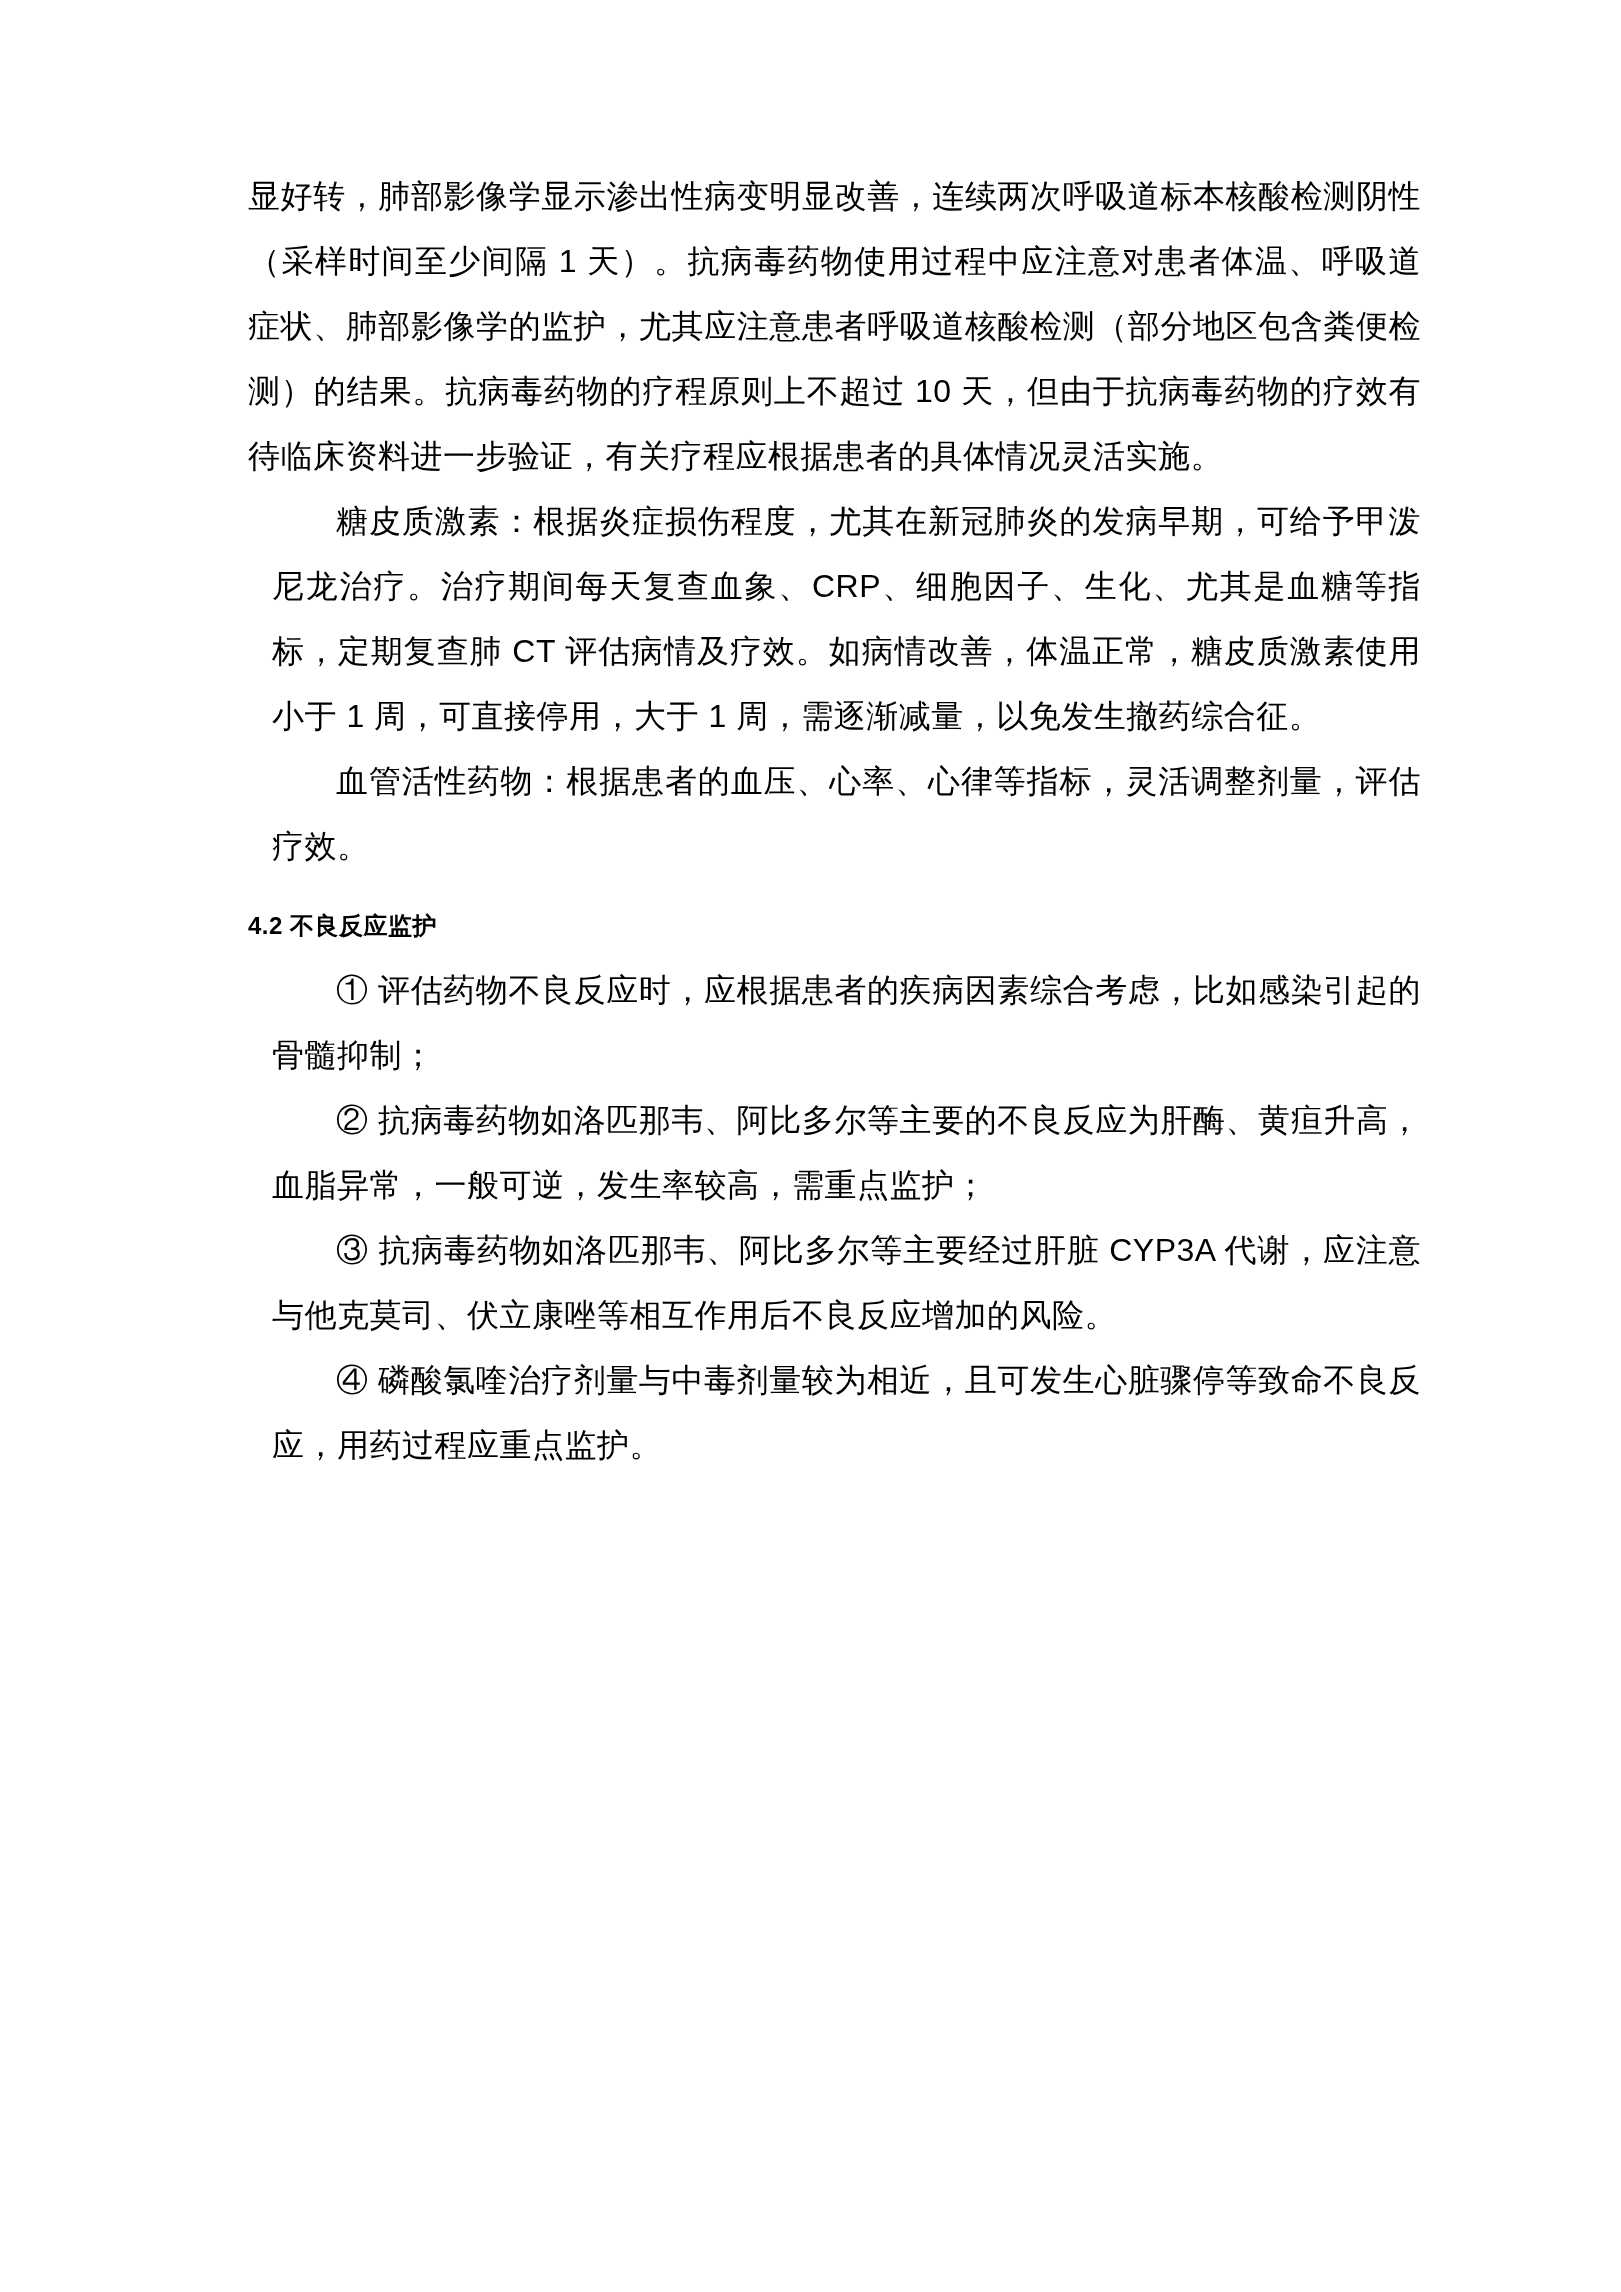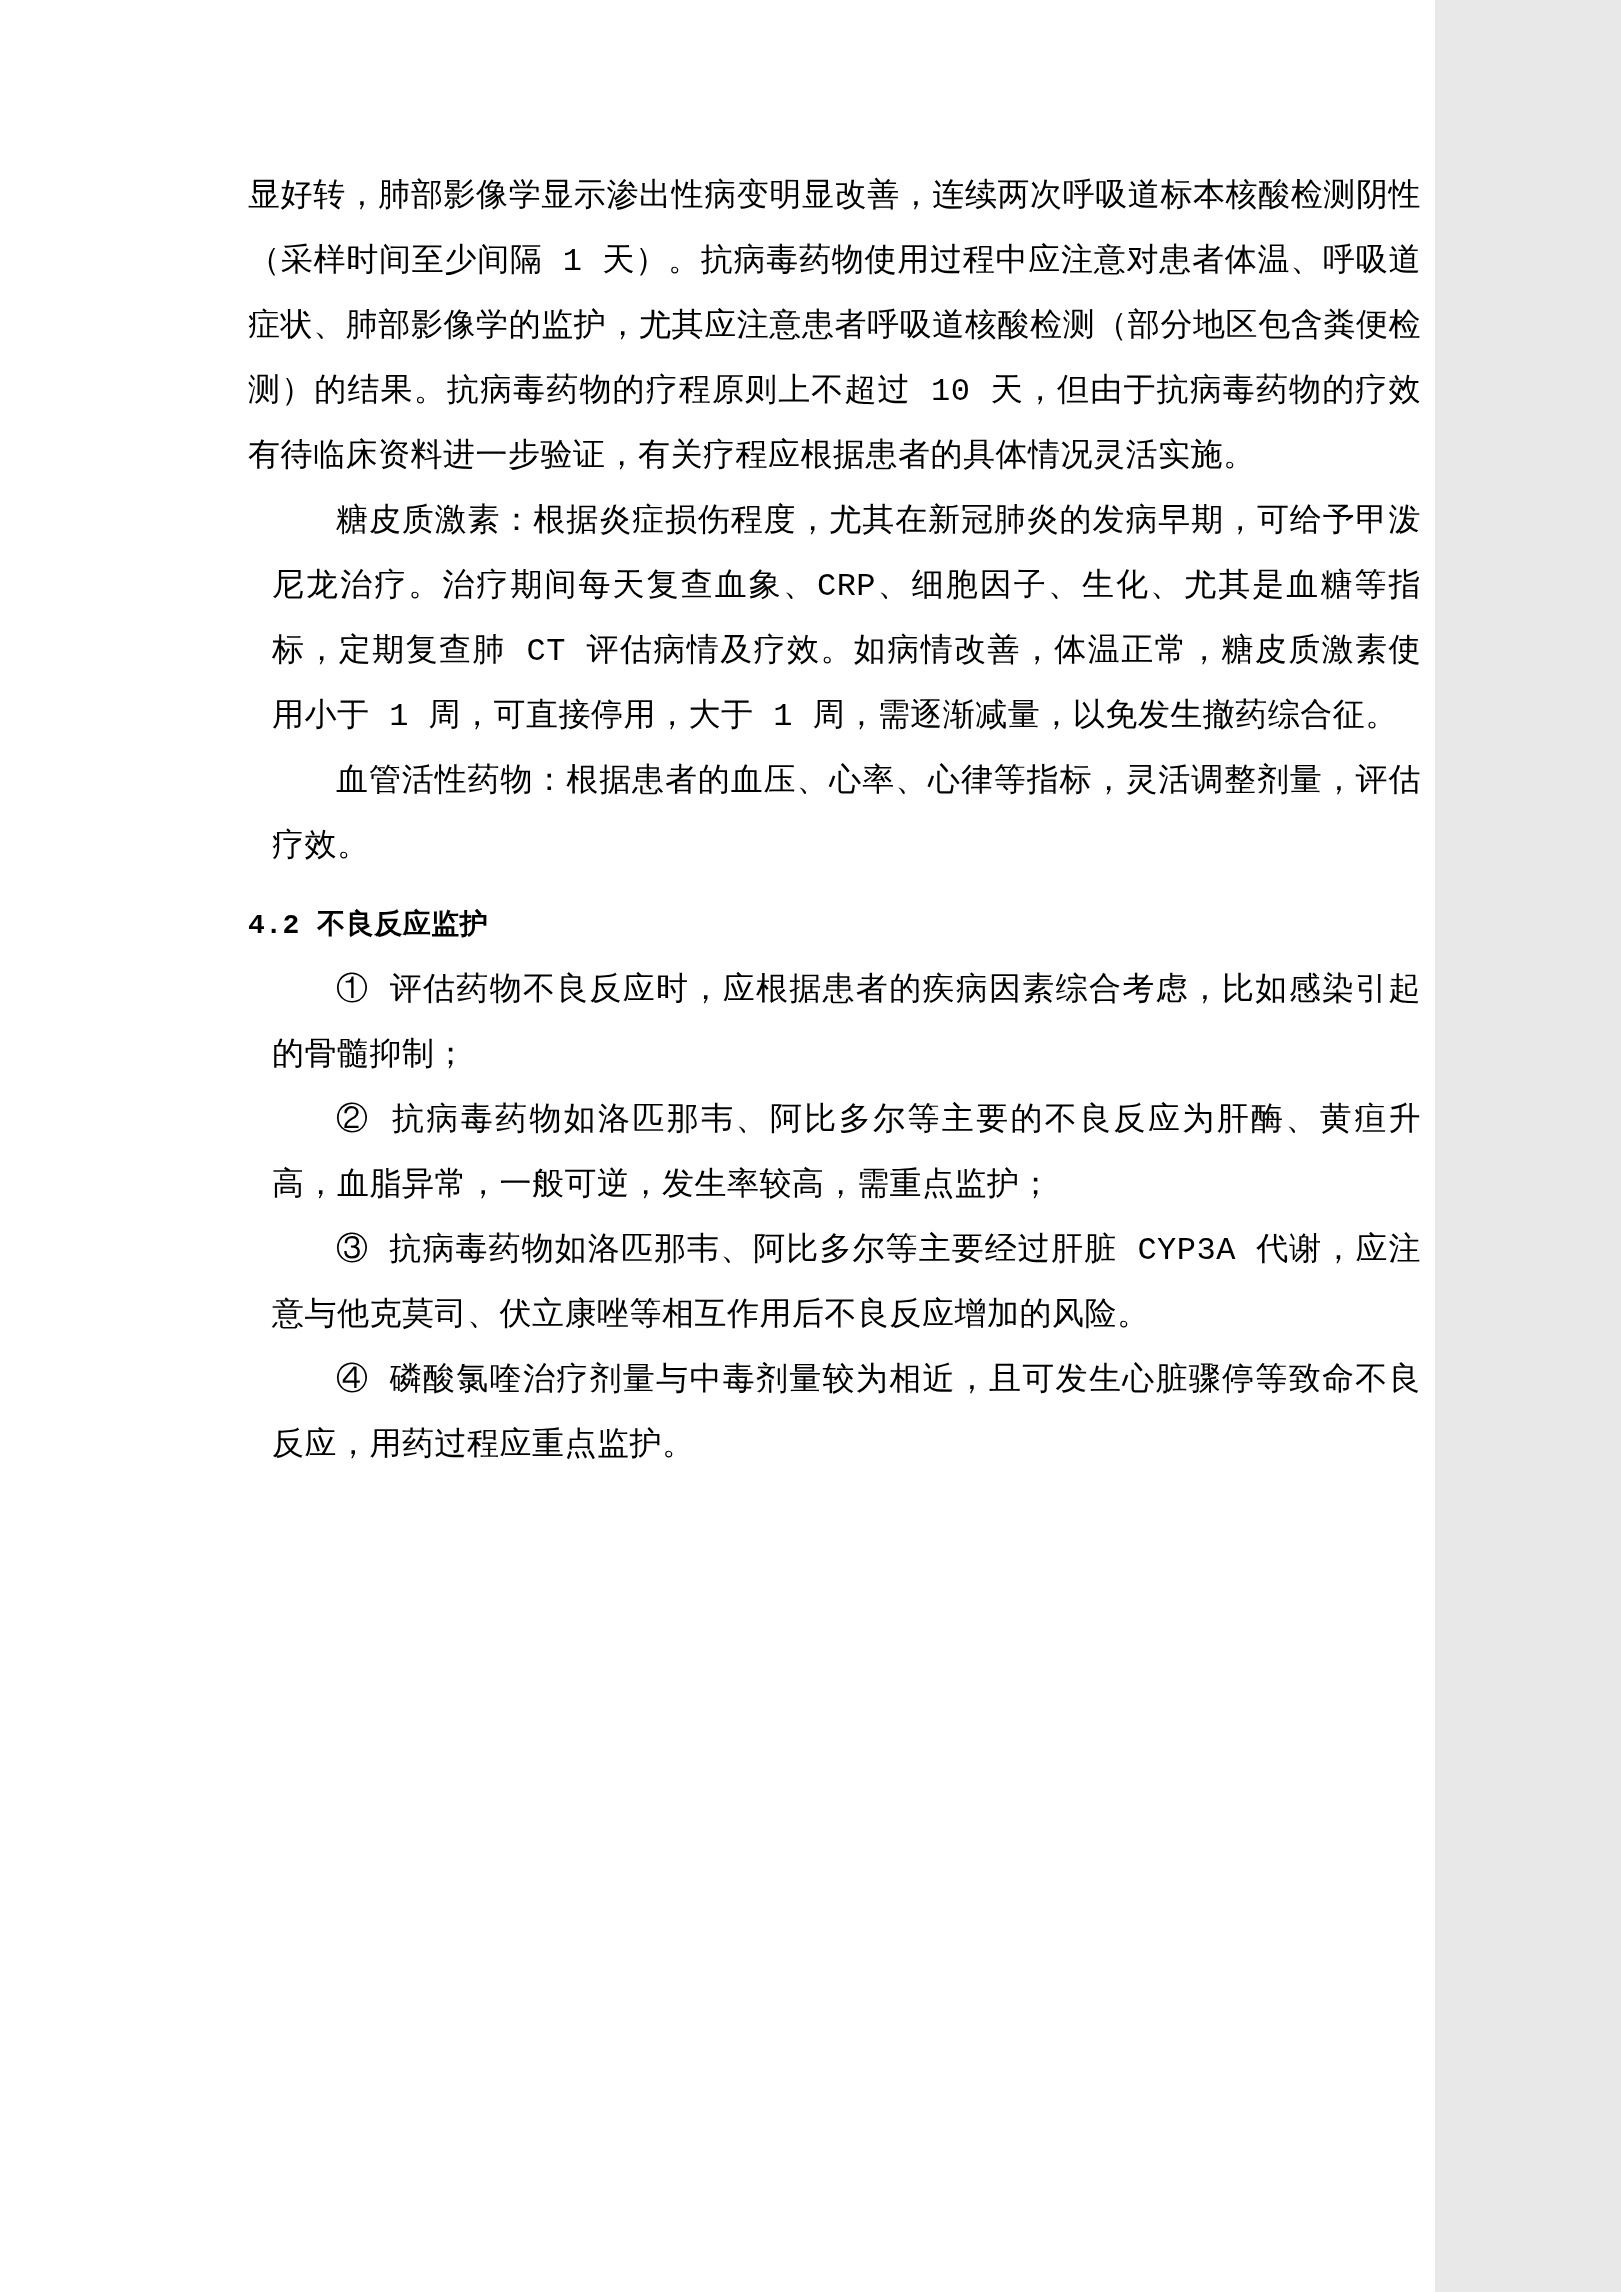--- a/index.html
+++ b/index.html
@@ -2,25 +2,25 @@
 <html><head>
 <meta charset="utf-8">
 <style>
   html, body {
     margin: 0;
     padding: 0;
     background: #e8e8e8;
   }
   .page {
     position: relative;
-    width: 1435px;
+    width: 1621px;
     height: 2293px;
     background: #ffffff;
     color: #000000;
-    font-family: Liberation Mono, monospace;
+    font-family: Liberation Sans, sans-serif;
     overflow: hidden;
   }
   .content {
     position: absolute;
     left: 248px;
     top: 164px;
     width: 1173px;
     font-size: 32px;
     line-height: 65px;
     text-align: justify;
@@ -31,21 +31,21 @@
     margin: 0;
     padding: 0;
   }
   .para.indent {
     text-indent: 2em;
     margin-left: 24px;
   }
   .heading {
     margin: 13.7px 0 0 0;
     padding: 0;
-    font-size: 28px;
+    font-size: 24px;
     line-height: 65px;
     font-weight: bold;
     text-align: left;
     text-indent: 0;
   }
 </style>
 </head>
 <body>
 
 <div class="page">

